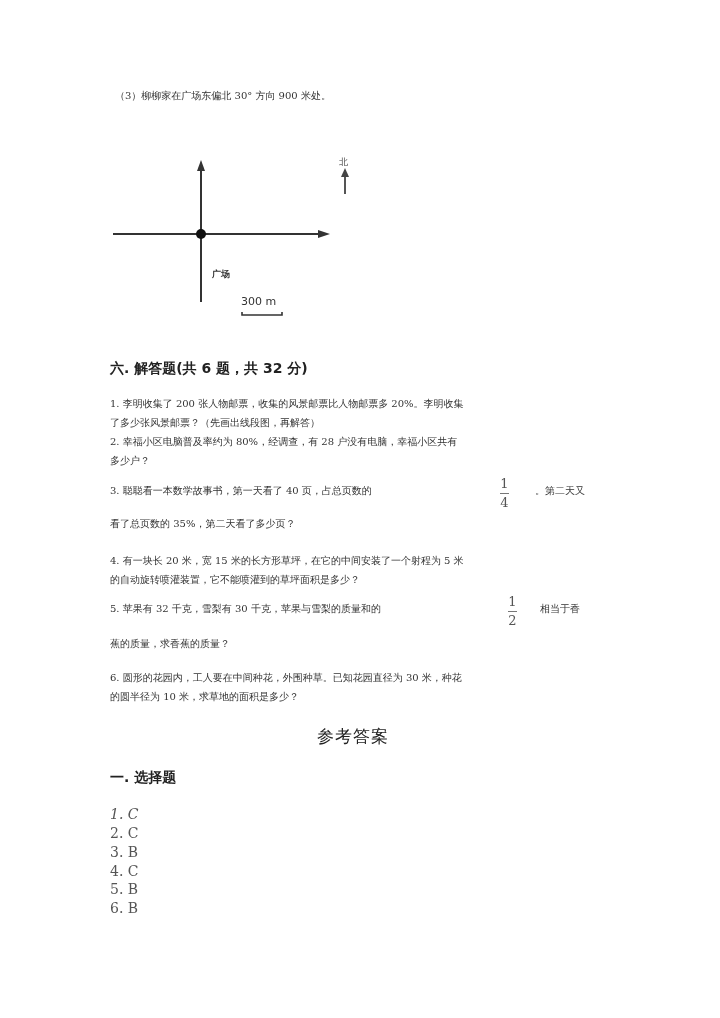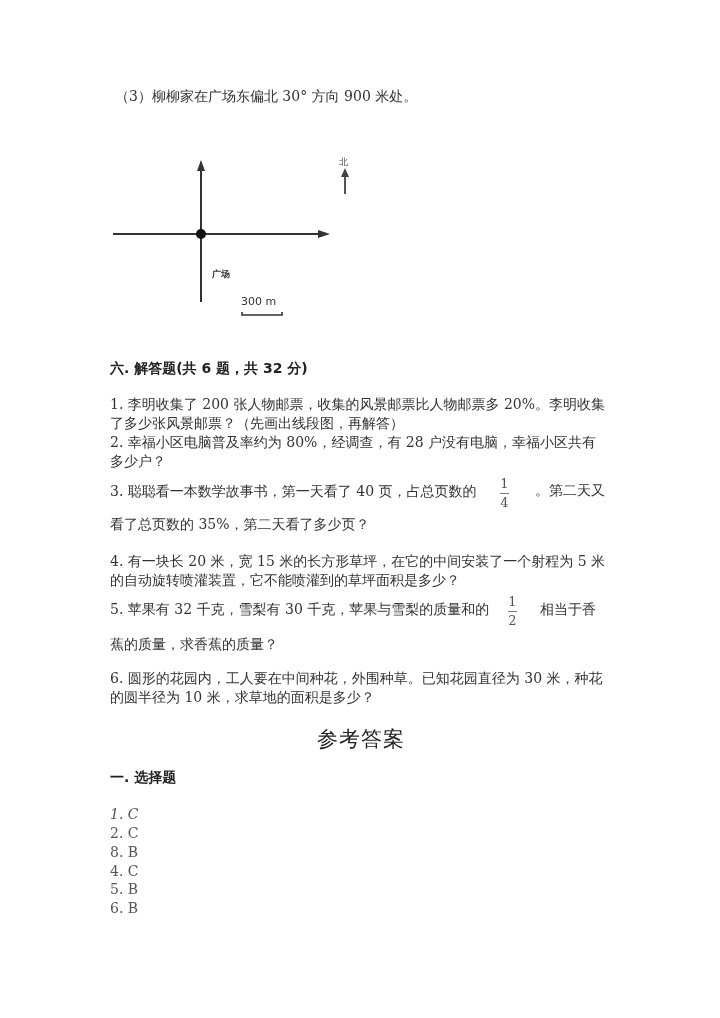--- a/index.html
+++ b/index.html
@@ -9,40 +9,40 @@
     }
     body {
       width: 720px;
       height: 1018px;
       position: relative;
       overflow: hidden;
       font-family: "DejaVu Serif", "Liberation Serif", serif;
       color: #2b2b2b;
     }
     .abs { position: absolute; white-space: nowrap; }
-    .text { font-size: 14px; line-height: 20px; color: #333; }
+    .text { font-size: 10px; line-height: 20px; color: #333; }
     .bold { font-family: "DejaVu Sans", "Liberation Sans", sans-serif; font-weight: bold; font-size: 14px; color: #222; }
     .frac {
       position: absolute;
       display: flex;
       flex-direction: column;
       align-items: center;
       font-size: 13px;
       color: #555;
       line-height: 14px;
     }
     .frac .bar {
       width: 9px;
       height: 1px;
       background: #777;
       margin: 2px 0;
     }
     .title-main {
       font-family: "DejaVu Sans", "Liberation Sans", sans-serif;
-      font-size: 21px;
+      font-size: 17px;
       color: #222;
       letter-spacing: 1px;
     }
     .ans { font-size: 14px; line-height: 19px; color: #555; font-family: "DejaVu Serif", "Liberation Serif", serif; }
   </style>
 </head>
 <body>
 
 <div class="abs text" style="left:115px; top:86px;">（3）柳柳家在广场东偏北 30° 方向 900 米处。</div>
 
@@ -97,16 +97,16 @@
 <div class="abs text" style="left:110px; top:634px;">蕉的质量，求香蕉的质量？</div>
 
 <div class="abs text" style="left:110px; top:668px;">6. 圆形的花园内，工人要在中间种花，外围种草。已知花园直径为 30 米，种花</div>
 <div class="abs text" style="left:110px; top:687px;">的圆半径为 10 米，求草地的面积是多少？</div>
 
 <div class="abs title-main" style="left:317px; top:725px;">参考答案</div>
 <div class="abs bold" style="left:110px; top:769px;">一. 选择题</div>
 
 <div class="abs ans" style="left:110px; top:805px;font-style:italic;">1. C</div>
 <div class="abs ans" style="left:110px; top:824px;">2. C</div>
-<div class="abs ans" style="left:110px; top:843px;">8. B</div>
+<div class="abs ans" style="left:110px; top:843px;">3. B</div>
 <div class="abs ans" style="left:110px; top:862px;">4. C</div>
 <div class="abs ans" style="left:110px; top:880px;">5. B</div>
 <div class="abs ans" style="left:110px; top:899px;">6. B</div>
 
 </body></html>

